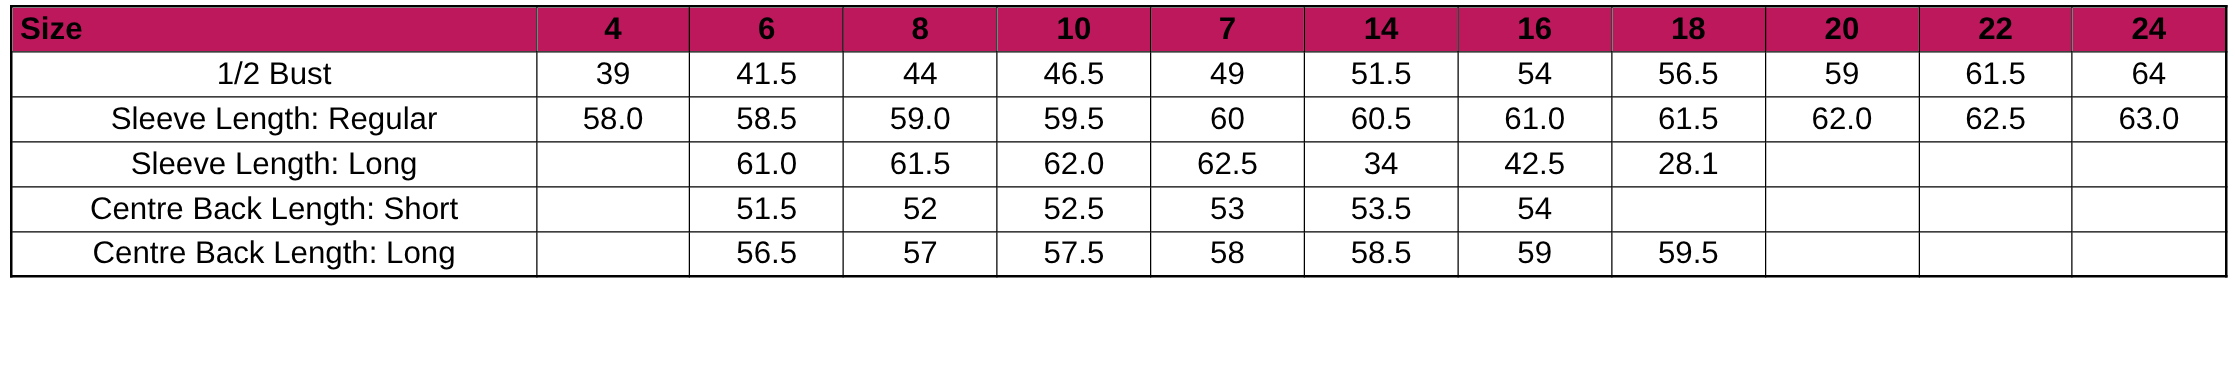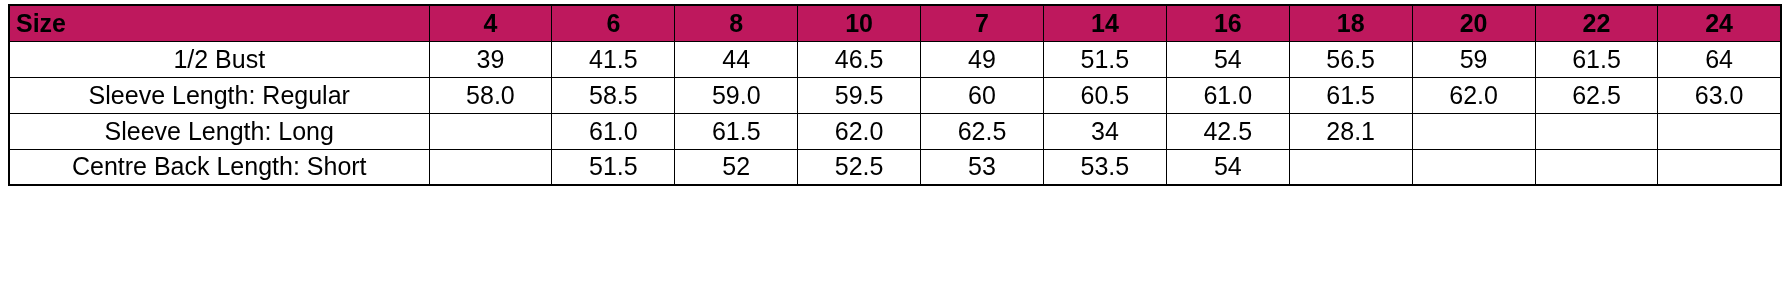--- a/index.html
+++ b/index.html
@@ -135,15 +135,29 @@
           <td class="size-col">52</td>
           <td class="size-col">52.5</td>
           <td class="size-col">53</td>
           <td class="size-col">53.5</td>
           <td class="size-col">54</td>
           <td class="size-col empty-cell"></td>
           <td class="size-col empty-cell"></td>
           <td class="size-col empty-cell"></td>
           <td class="size-col empty-cell"></td>
         </tr>
+        <tr>
+          <td class="label-col">Centre Back Length: Long</td>
+          <td class="size-col empty-cell"></td>
+          <td class="size-col">56.5</td>
+          <td class="size-col">57</td>
+          <td class="size-col">57.5</td>
+          <td class="size-col">58</td>
+          <td class="size-col">58.5</td>
+          <td class="size-col">59</td>
+          <td class="size-col">59.5</td>
+          <td class="size-col empty-cell"></td>
+          <td class="size-col empty-cell"></td>
+          <td class="size-col empty-cell"></td>
+        </tr>
       </tbody>
   </table>
 </div>
 
 </body></html>

